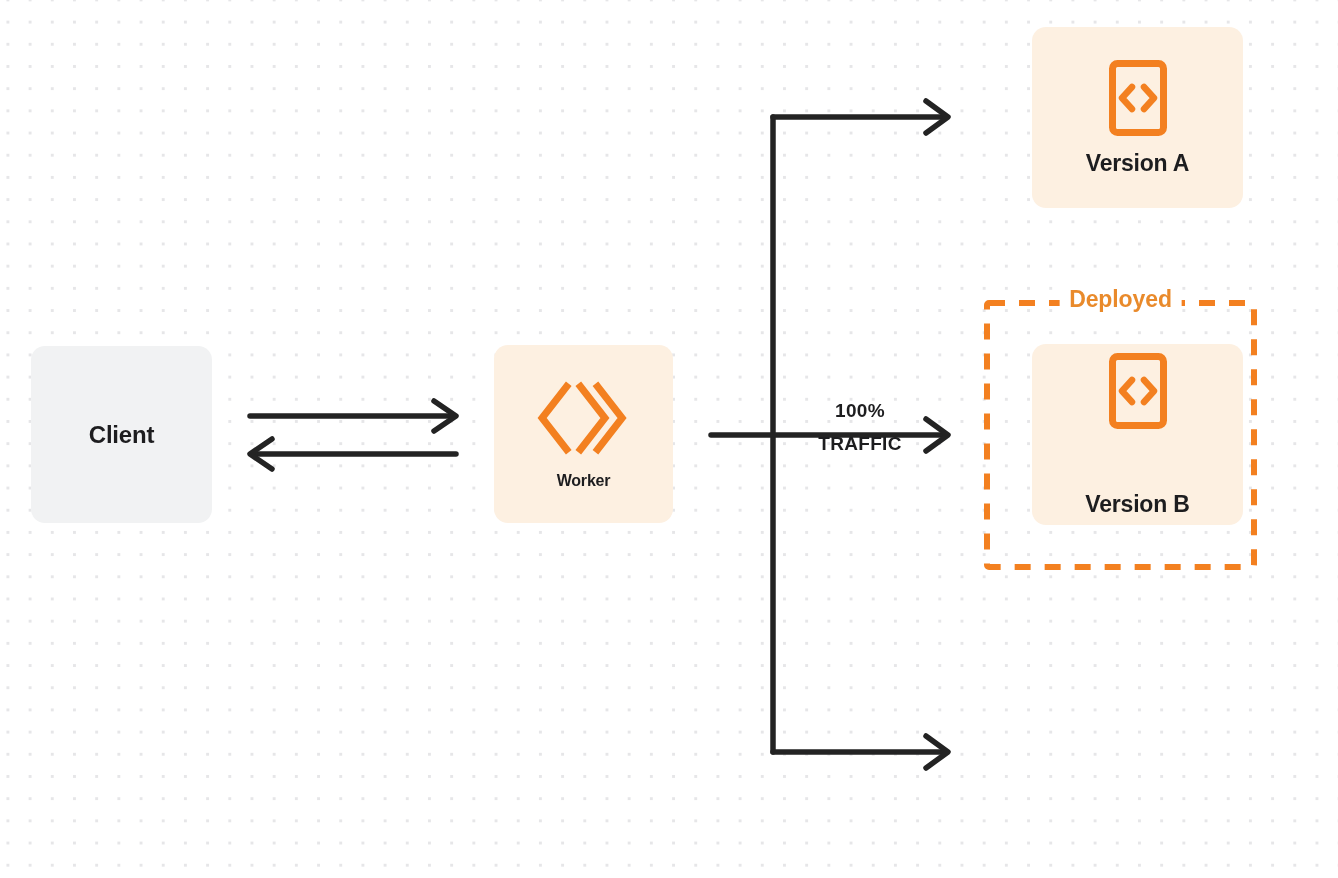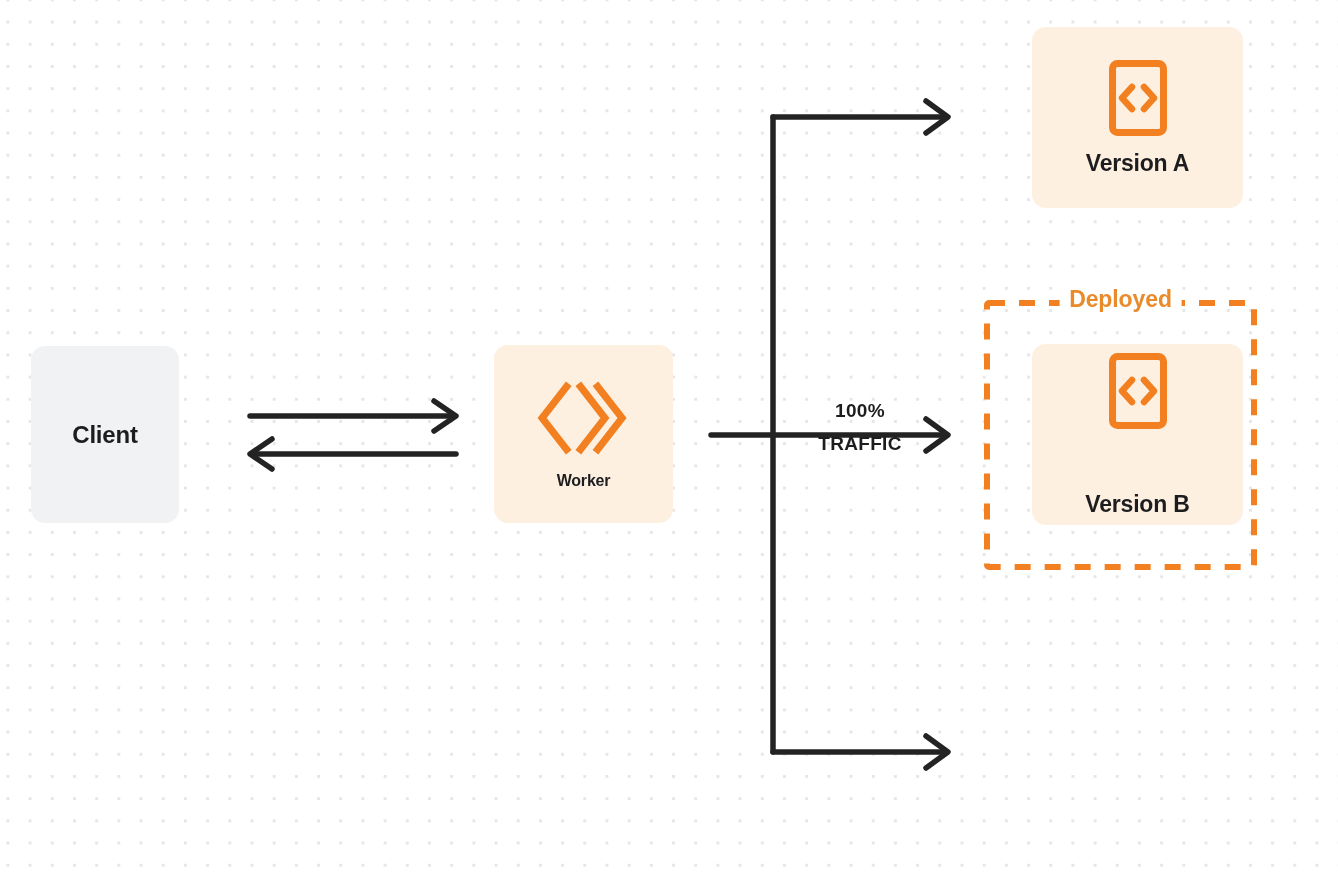--- a/index.html
+++ b/index.html
@@ -40,21 +40,21 @@
     font-weight: bold;
     color: #1d1d1f;
     letter-spacing: -0.2px;
     white-space: nowrap;
   }
 
   
   #client-node {
     left: 31px;
     top: 346px;
-    width: 148px;
+    width: 181px;
     height: 177px;
     background: #f1f2f3;
   }
   #client-node .node-label {
     font-size: 24px;
   }
 
   
   #worker-node {
     left: 494px;

